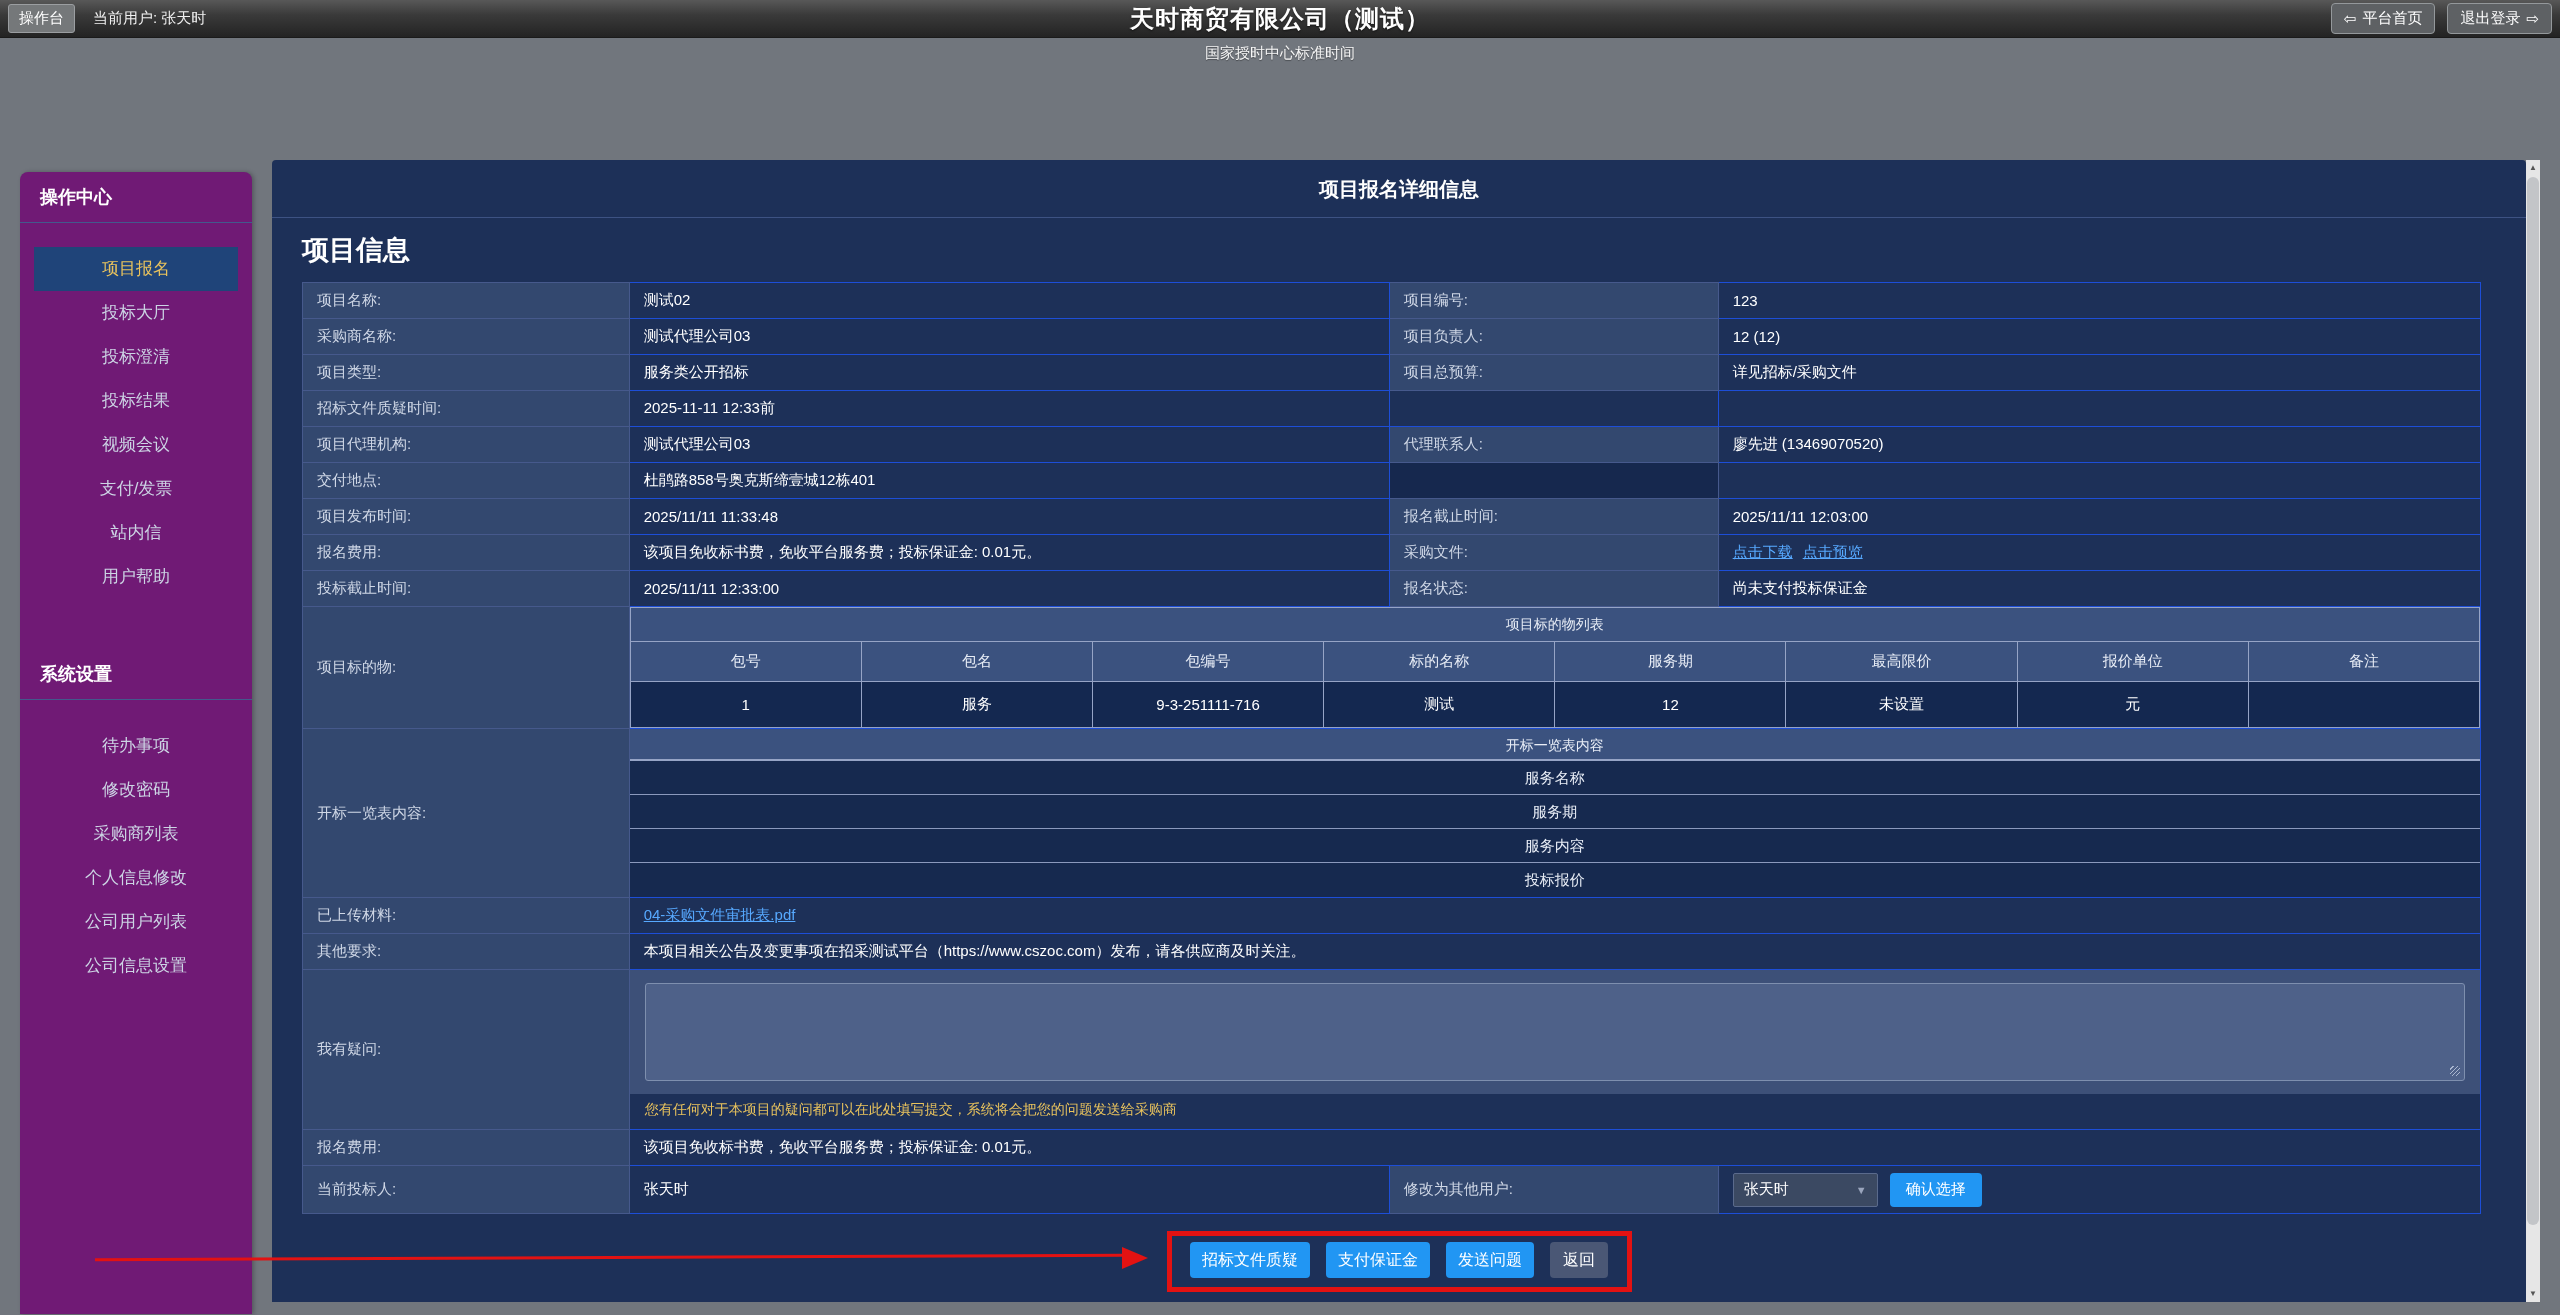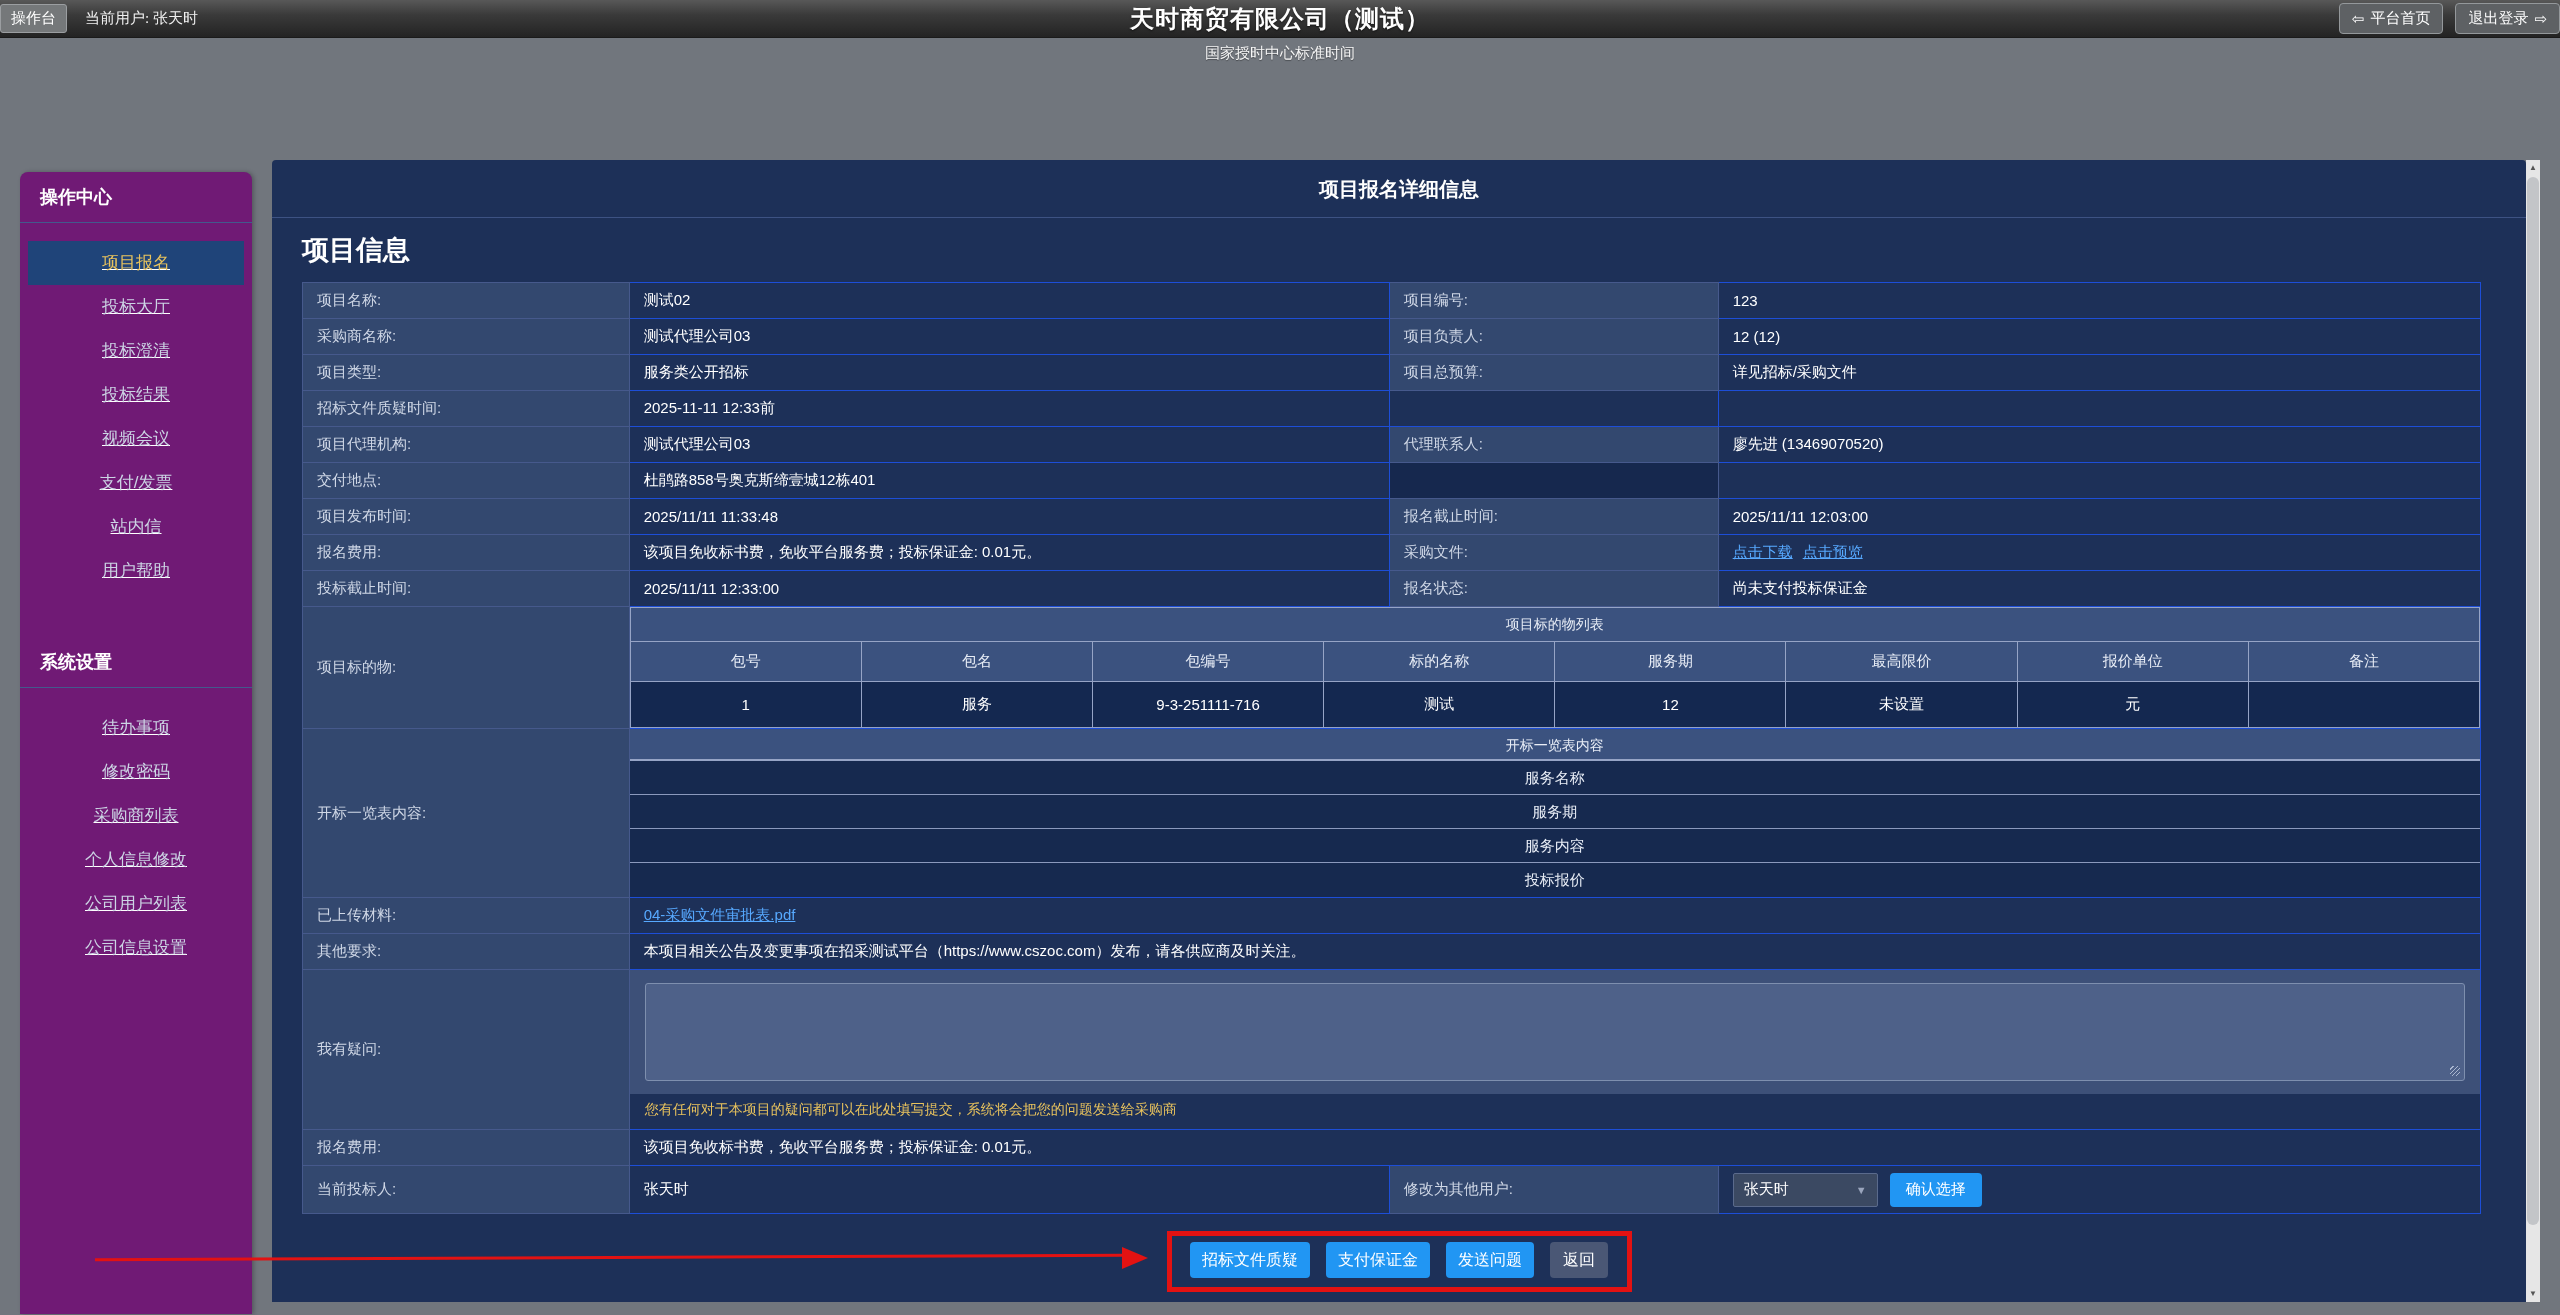--- a/index.html
+++ b/index.html
@@ -8,23 +8,22 @@
     width:2560px; height:1315px; position:relative; overflow:hidden;
     background:#71767d;
     font-family:"Liberation Sans","DejaVu Sans",sans-serif;
     color:#fff;
   }
 
   
   .topbar {
     position:absolute; left:0; top:0; width:2560px; height:38px;
     background:linear-gradient(180deg,#585858 0%,#3a3a3a 40%,#232323 100%);
-    display:flex; align-items:center; padding:0 0;
+    display:flex; align-items:center; padding:0 8px;
     border-bottom:1px solid #1a1a1a;
-    font-family:Liberation Serif, serif;
   }
   .console-btn {
     background:#75787a; border:1px solid #9b9ea1; color:#fff;
     border-radius:3px; padding:4px 10px; font-size:15px; cursor:default;
     font-family:inherit;
   }
   .current-user { margin-left:18px; font-size:15px; color:#f0f0f0; }
   .topbar-title {
     position:absolute; left:0; right:0; text-align:center;
     font-size:24px; font-weight:bold; color:#fff; letter-spacing:1px;
@@ -46,21 +45,21 @@
   .sidebar {
     position:absolute; left:20px; top:172px; width:232px; height:1142px;
     background:#701a75; border-radius:8px 8px 0 0;
     box-shadow:2px 0 4px rgba(0,0,0,.25);
   }
   .side-header {
     height:50px; line-height:50px; padding-left:20px;
     font-size:18px; font-weight:bold; color:#fff;
   }
   .side-divider { height:1px; background:#43598c; }
-  .side-list { list-style:none; margin:8px; padding:10px 0 14px 0;text-decoration:underline; }
+  .side-list { list-style:none; margin:14px; padding:10px 0 14px 0; }
   .side-item {
     height:44px; line-height:44px; text-align:center;
     font-size:17px; color:#ccd4e4; cursor:pointer;
   }
   .side-item.active { background:#1f4479; color:#e9c35d; }
   .side-gap { height:22px; }
 
   
   .panel {
     position:absolute; left:272px; top:160px; width:2254px; height:1142px;

